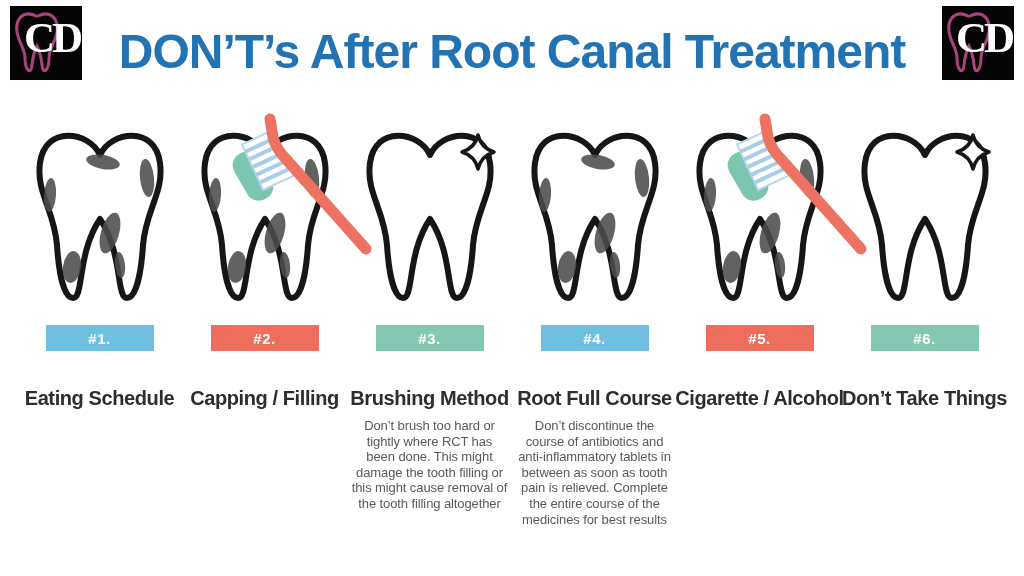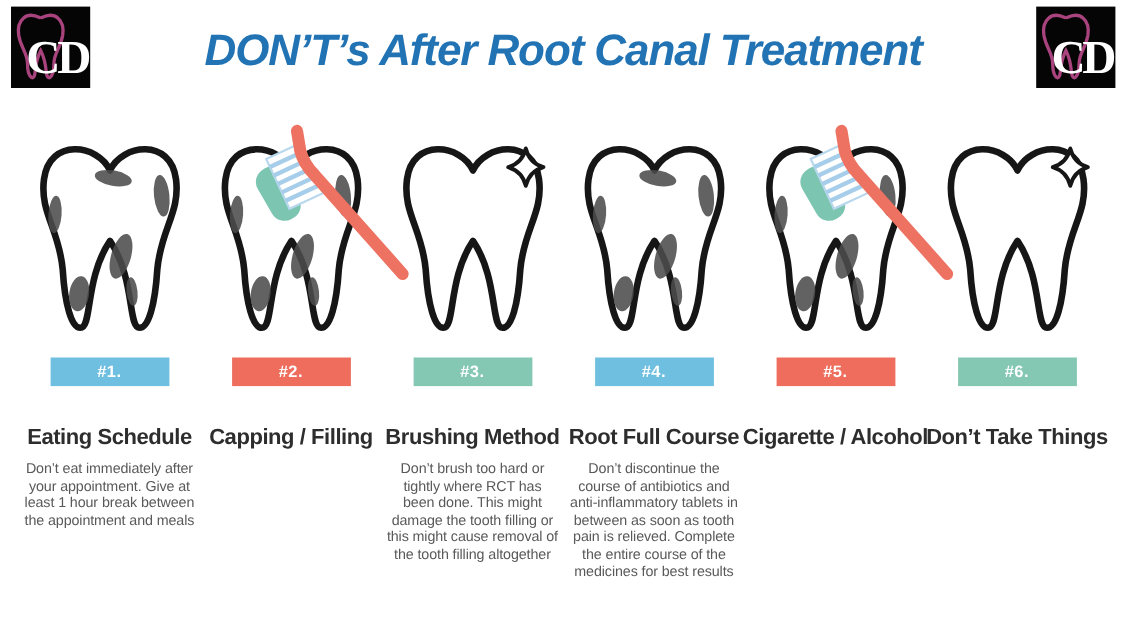--- a/index.html
+++ b/index.html
@@ -6,25 +6,25 @@
   html,body { width:1024px; height:576px; background:#fff;
               font-family:"Liberation Sans", sans-serif; }
   .page { position:relative; width:1024px; height:576px; overflow:hidden; background:#fff; }
 
   
   .header { position:absolute; top:0; left:0; width:1024px; height:104px; }
   .logo { position:absolute; top:6px; width:72px; height:74px; background:#050505; }
   .logo.left  { left:10px; }
   .logo.right { right:10px; }
   .logo svg { position:absolute; left:2px; top:3px; width:48px; height:68px; overflow:visible; }
-  .logo-text { position:absolute; right:2px; top:23px; font-family:"Liberation Serif", serif;
+  .logo-text { position:absolute; right:2px; top:8px; font-family:"Liberation Serif", serif;
                font-weight:bold; font-size:43px; line-height:1.1; color:#fff; letter-spacing:-3px; }
   .title { position:absolute; left:90px; right:90px; top:24px; text-align:center;
-           font-size:40px; font-weight:bold; color:var(--title,#2173b4);
-           letter-spacing:-1px; white-space:nowrap;font-style:italic; }
+           font-size:48px; font-weight:bold; color:var(--title,#2173b4);
+           letter-spacing:-1px; white-space:nowrap; }
 
   
   .cols { position:absolute; top:115px; left:17px; width:990px; display:flex; }
   .col { width:165px; display:flex; flex-direction:column; align-items:center; }
   .tooth-wrap { width:165px; height:200px; position:relative; }
   .tooth-svg { width:165px; height:200px; display:block; overflow:visible; }
 
   .tooth-outline { fill:#fff; stroke:var(--tooth-outline,#161616); stroke-width:6;
                    stroke-linejoin:round; stroke-linecap:round; }
   .g-spots ellipse { fill:var(--decay-spot,#4c4c4c); opacity:.88; }
@@ -99,21 +99,20 @@
           </g>
           <g class="g-sparkle">
             <path d="M131,20 Q134,33 147,37 Q134,41 131,54 Q128,41 115,37 Q128,33 131,20 Z"></path>
           </g>
         </svg>
       </div>
       <div class="badge" style="background: rgb(111, 191, 224);">
         <span class="badge-label">#1.</span>
       </div>
       <h2 class="tip-heading">Eating Schedule</h2>
-      <p class="tip-body">Don’t eat immediately after your appointment. Give at least 1 hour break between the appointment and meals</p>
     </section>
       <section class="col brushing">
       <div class="tooth-wrap">
         <svg class="tooth-svg" viewBox="0 0 165 200">
           <path class="tooth-outline" d="M83,40 C72,16 28,10 23,48 C19,78 37,94 40,130 C42,162 48,183 56,183
                    C67,183 60,138 83,104 C106,138 99,183 110,183 C118,183 124,162 126,130
                    C129,94 147,78 143,48 C138,10 94,16 83,40 Z"></path>
           <g class="g-spots">
             <ellipse cx="86" cy="47" rx="17" ry="7" transform="rotate(10 86 47)"></ellipse>
             <ellipse cx="130" cy="63" rx="7" ry="19" transform="rotate(-6 130 63)"></ellipse>

